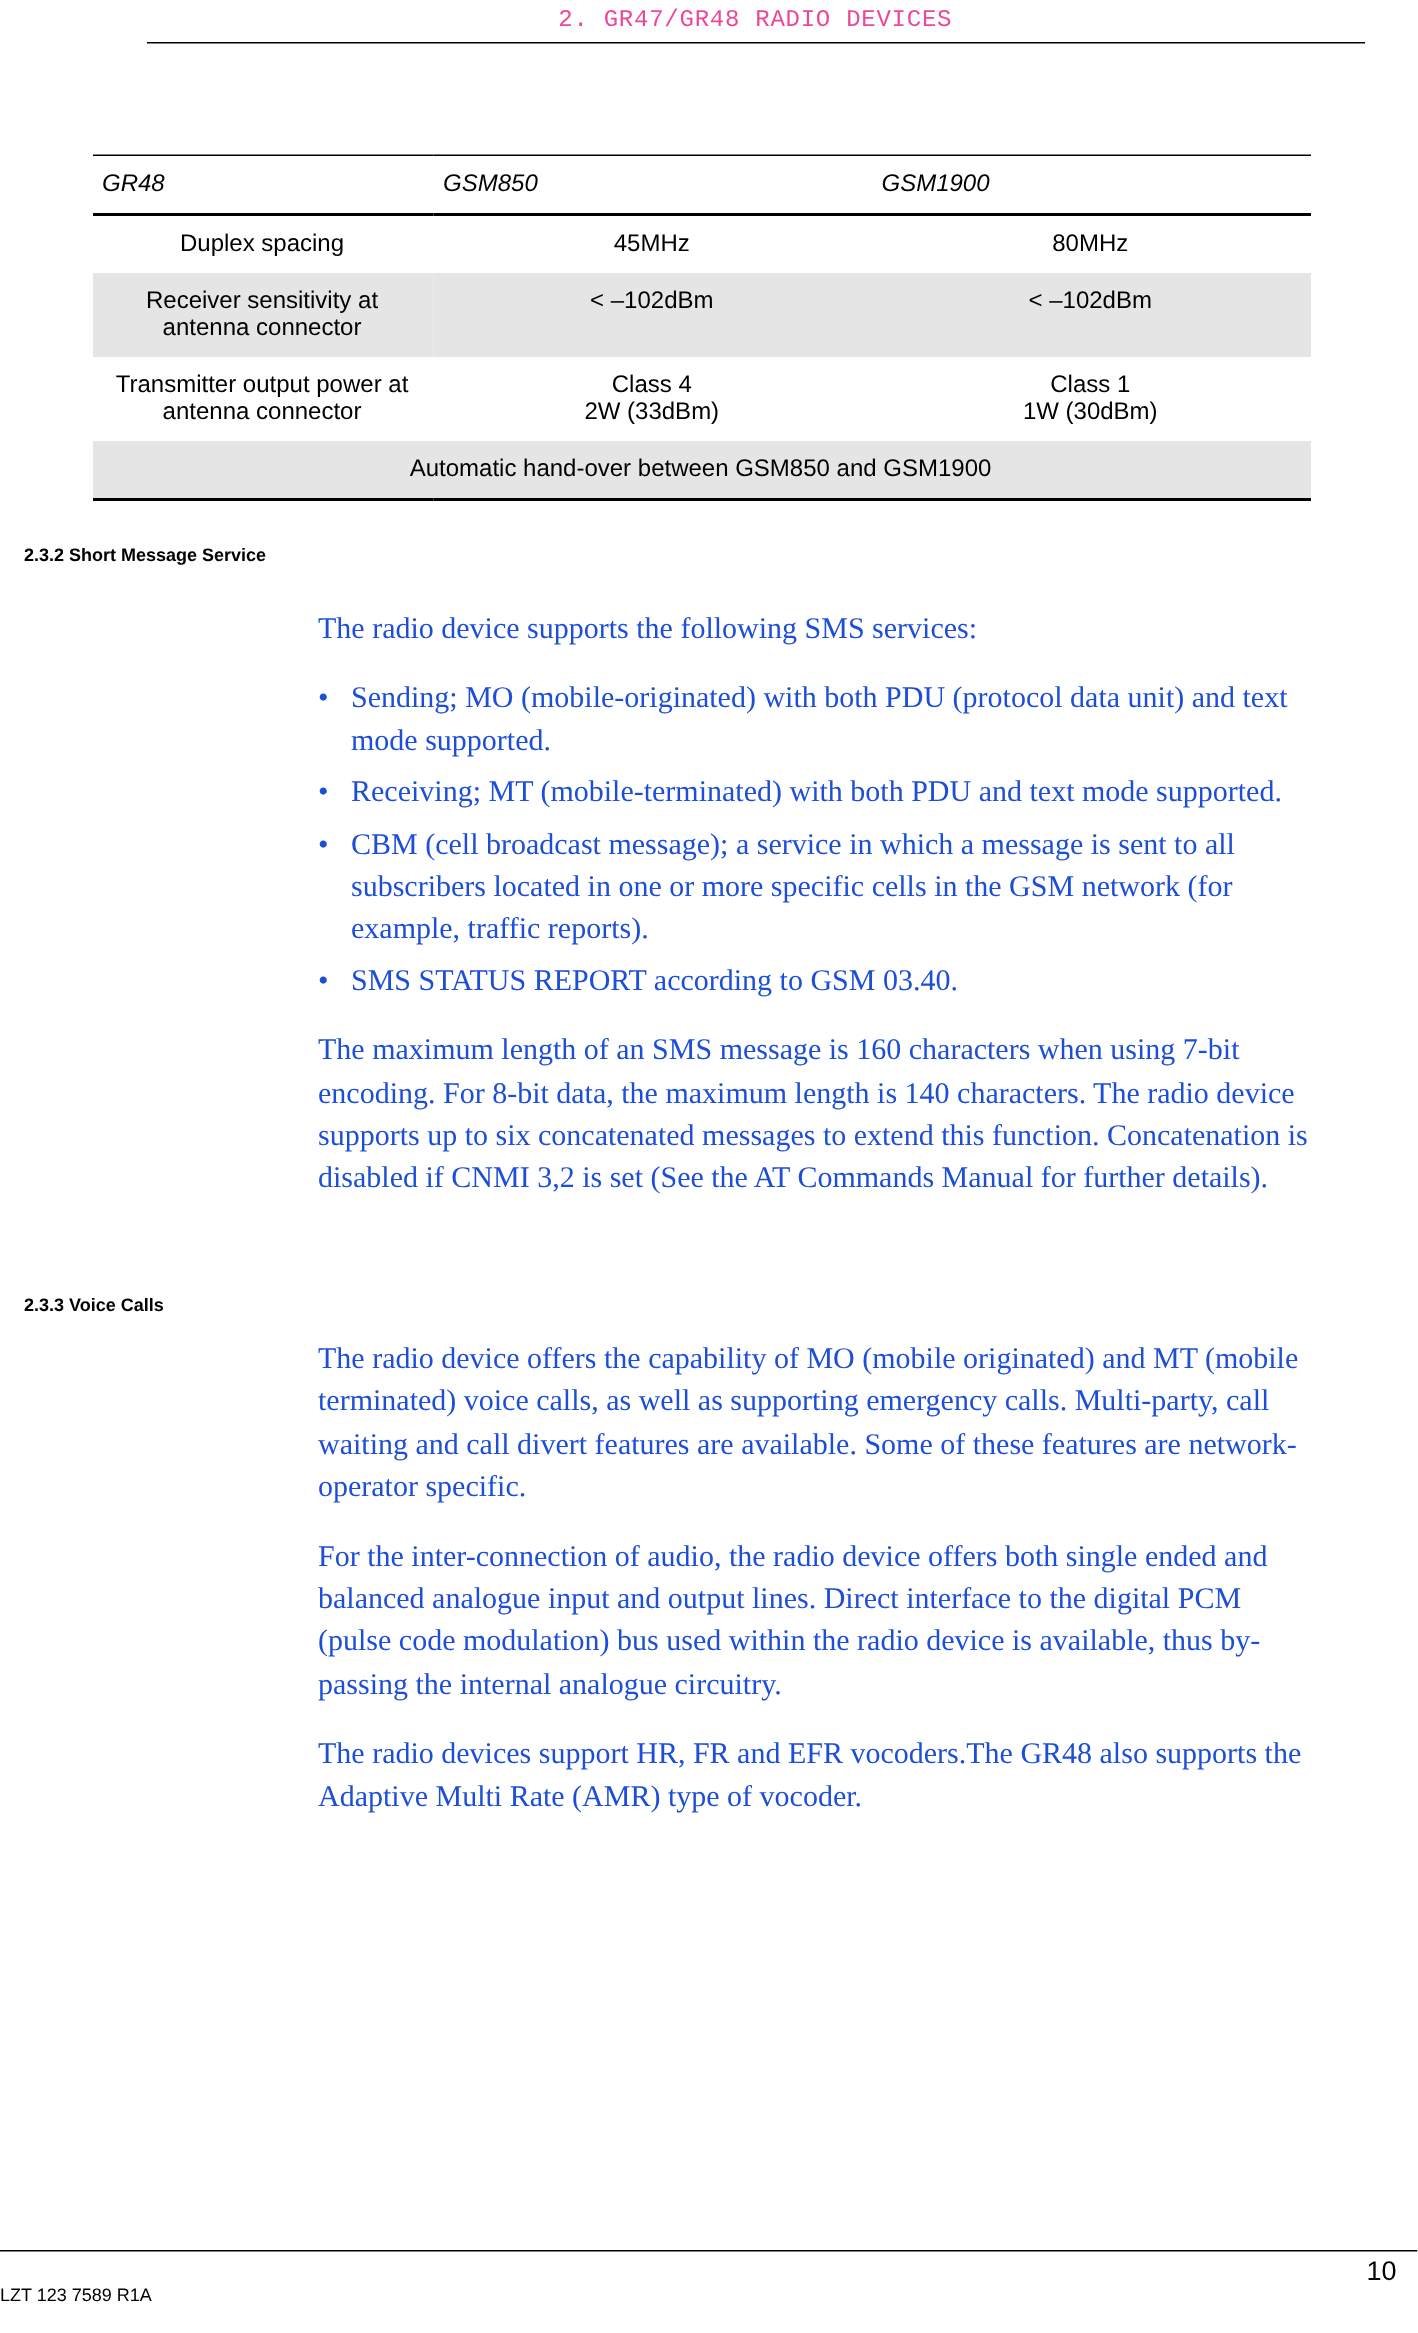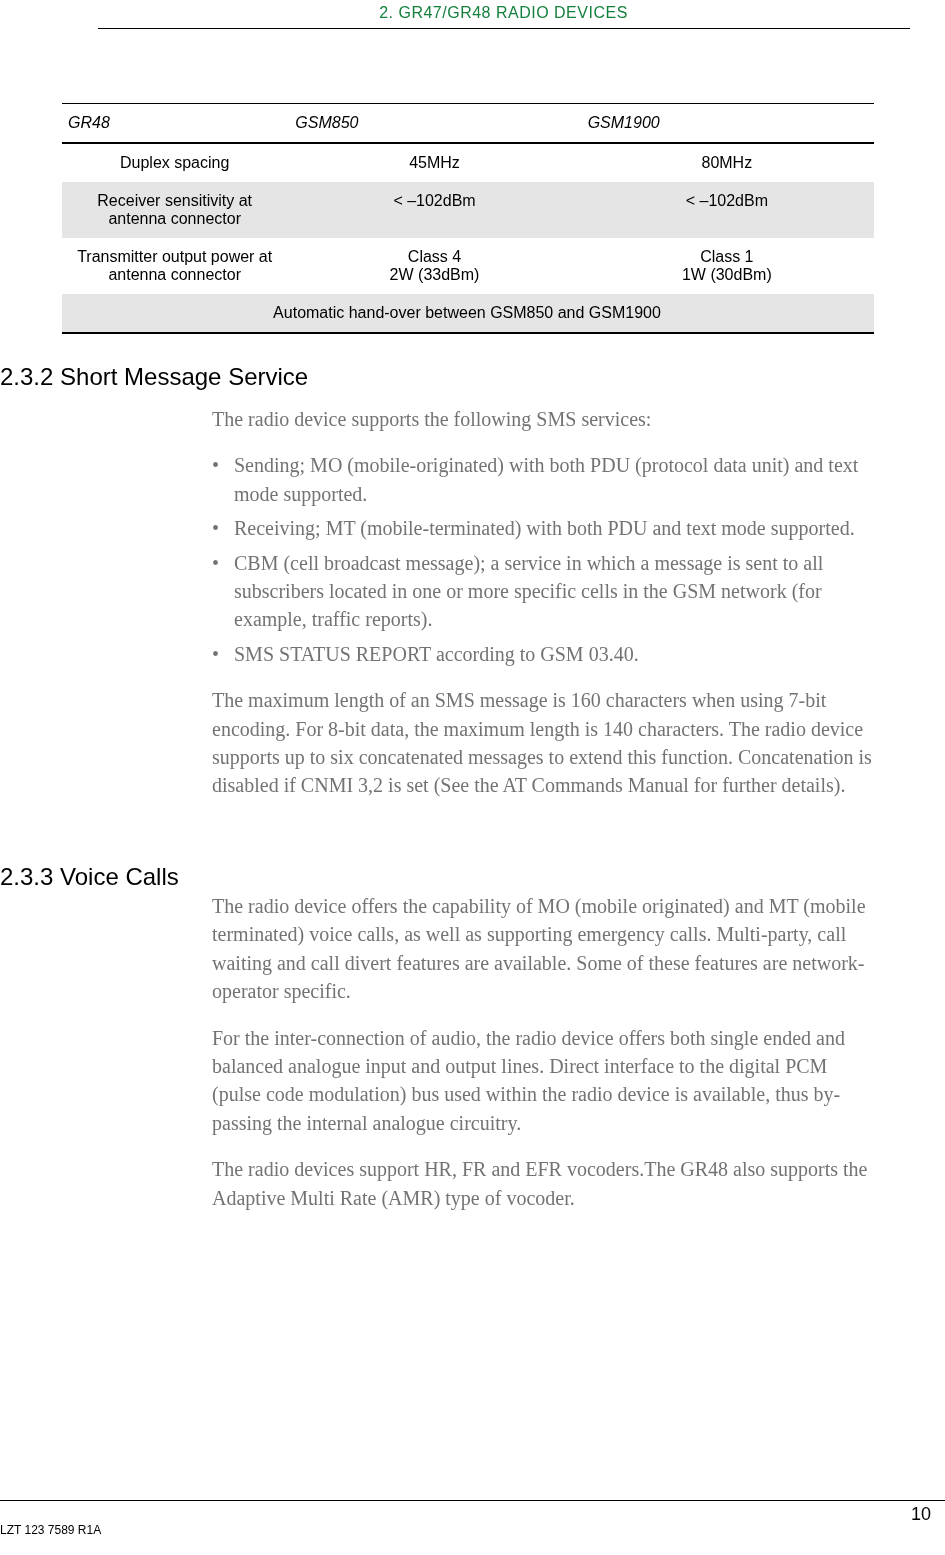--- a/index.html
+++ b/index.html
@@ -16,24 +16,24 @@
     width: 945px;
     height: 1555px;
     box-sizing: border-box;
   }
   .running-head {
     position: absolute;
     top: 0;
     left: 0;
     right: 0;
     text-align: center;
-    font-family: Liberation Sans, sans-serif;
+    font-family: Liberation Mono, monospace;
     font-size: 16px;
     letter-spacing: 0.5px;
-    color: #15803d;
+    color: #ec4899;
     border-bottom: 1px solid #000;
     padding: 4px 0 6px 0;
     width: 812px;
     margin: 0 auto;
     left: 62px;
   }
   .table-wrap {
     position: absolute;
     left: 62px;
     top: 103px;
@@ -60,36 +60,36 @@
     text-align: center;
   }
   table.spec tbody tr.shade { background: #e5e5e5; }
   table.spec tbody tr:last-child td { border-bottom: 2px solid #000; margin-top: 12px; }
   .col-a { width: 28%; }
   .col-b { width: 36%; }
   .col-c { width: 36%; }
 
   .section-heading {
     position: absolute;
-    left: 0;
+    left: 16px;
     font-family: "Century Gothic", "Avant Garde", Futura, sans-serif;
-    font-weight: normal;
-    font-size: 24px;
+    font-weight: bold;
+    font-size: 12px;
   }
   #h-232 { top: 363px; }
   #h-233 { top: 863px; }
 
   .body-block {
     position: absolute;
     left: 212px;
     width: 662px;
     font-family: Garamond, "Adobe Garamond Pro", Georgia, "Times New Roman", serif;
     font-size: 20px;
     line-height: 1.42;
-    color: #737373;
+    color: #1d4ed8;
   }
   #blk-sms  { top: 405px; }
   #blk-voice{ top: 892px; }
   .body-block p { margin: 0 0 18px 0; }
   .body-block ul { list-style: none; margin: 0 0 18px 0; padding: 0; }
   .body-block ul li { position: relative; padding-left: 22px; margin: 0 0 6px 0; }
   .body-block ul li::before {
     content: "•";
     position: absolute;
     left: 0;

